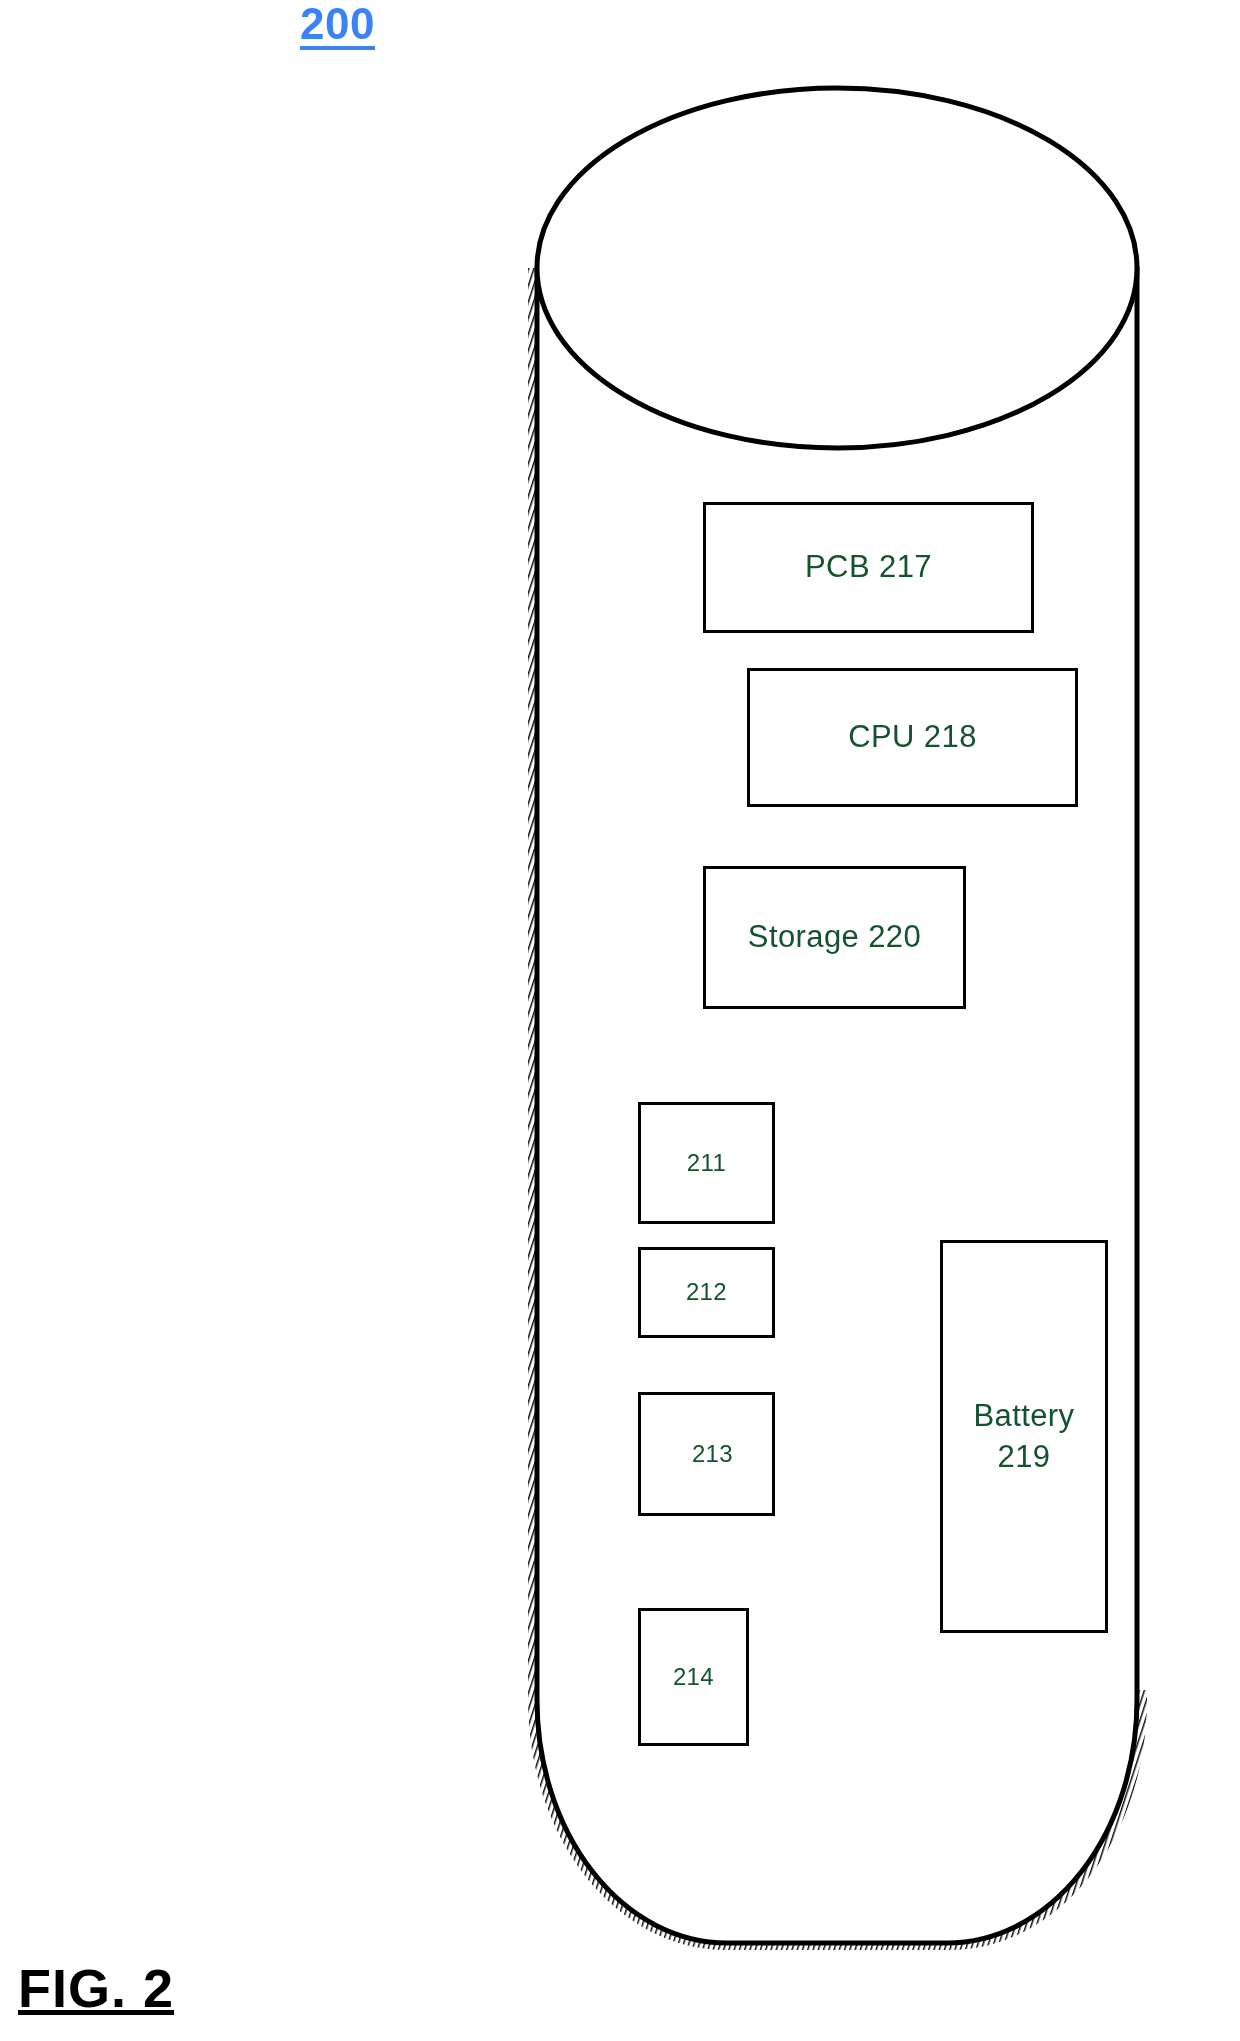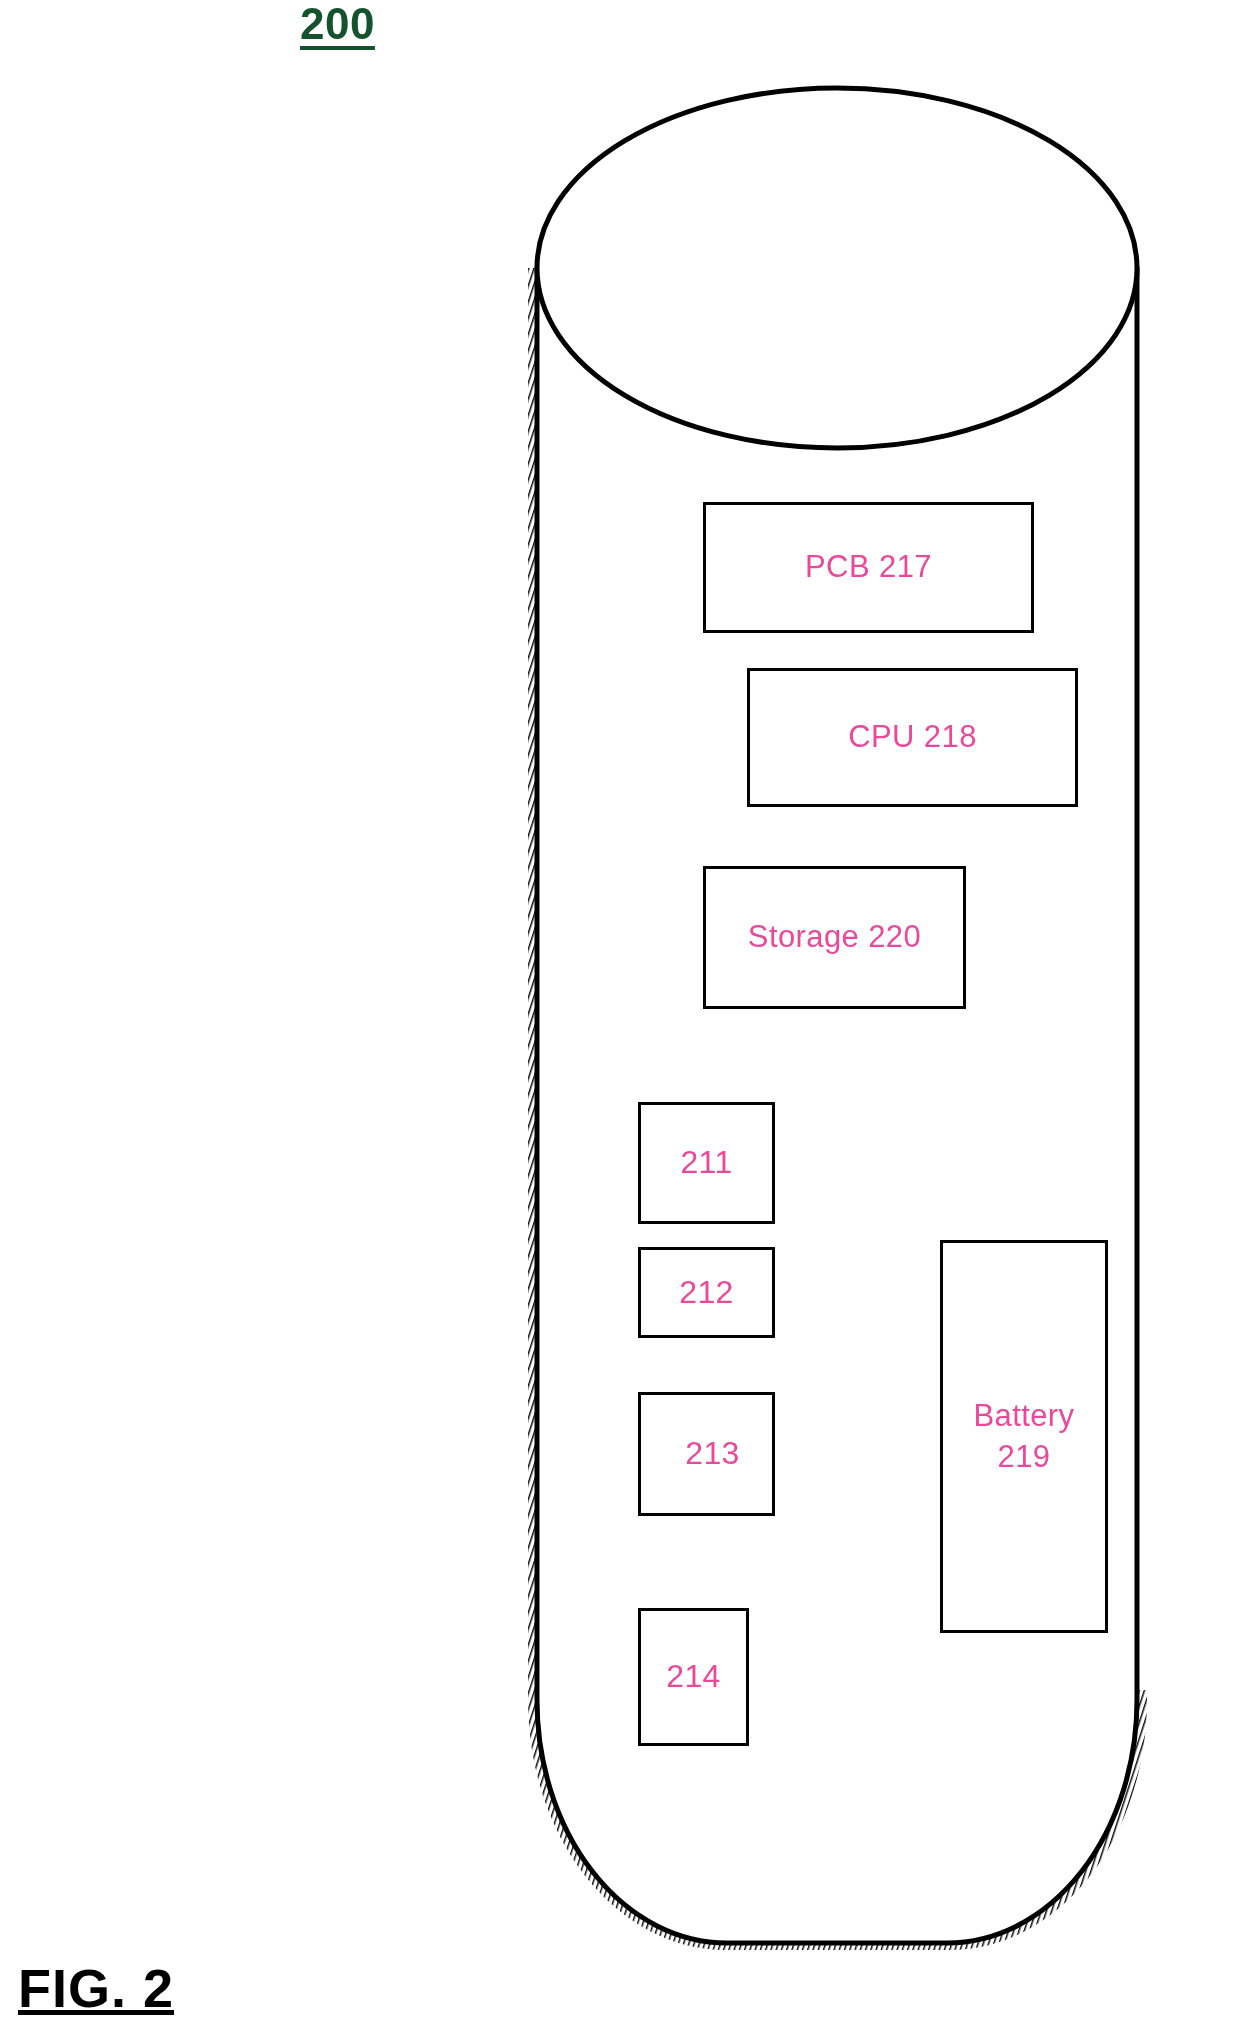--- a/index.html
+++ b/index.html
@@ -27,21 +27,21 @@
 
   
   .fig-ref-200 {
     position: absolute;
     left: 300px;
     top: 2px;
     font-size: 44px;
     font-weight: 700;
     letter-spacing: 0.5px;
     line-height: 1;
-    color: #14532d;
+    color: #3b82f6;
     text-decoration: underline;
     text-decoration-thickness: 4px;
     text-underline-offset: 7px;
     white-space: nowrap;
   }
 
   
   .fig-caption {
     position: absolute;
     left: 18px;
@@ -73,32 +73,32 @@
     background: #ffffff;
     display: flex;
     align-items: center;
     justify-content: center;
     text-align: center;
   }
   .comp-box .comp-label {
     font-size: 31px;
     font-weight: 400;
     line-height: 1.18;
-    color: #ec4899;
+    color: #14532d;
     letter-spacing: 0.4px;
     white-space: pre-line;
   }
 
   
   #box-pcb     { left: 703px; top: 502px;  width: 331px; height: 131px; }
   #box-cpu     { left: 703px; top: 668px;  width: 331px; height: 139px; margin-left: 44px; }
   #box-storage { left: 703px; top: 866px;  width: 263px; height: 143px; }
 
   
-  .comp-box.small .comp-label { font-size: 32px; }
+  .comp-box.small .comp-label { font-size: 24px; }
   #box-211 { left: 638px; top: 1102px; width: 137px; height: 122px; }
   #box-212 { left: 638px; top: 1247px; width: 137px; height: 91px; }
   #box-213 { left: 638px; top: 1392px; width: 137px; height: 124px; padding-left: 12px; }
   #box-214 { left: 638px; top: 1608px; width: 111px; height: 138px; }
 
   
   #box-battery { left: 940px; top: 1240px; width: 168px; height: 393px; }
   #box-battery .comp-label { line-height: 1.30; }
 </style>
 </head>

